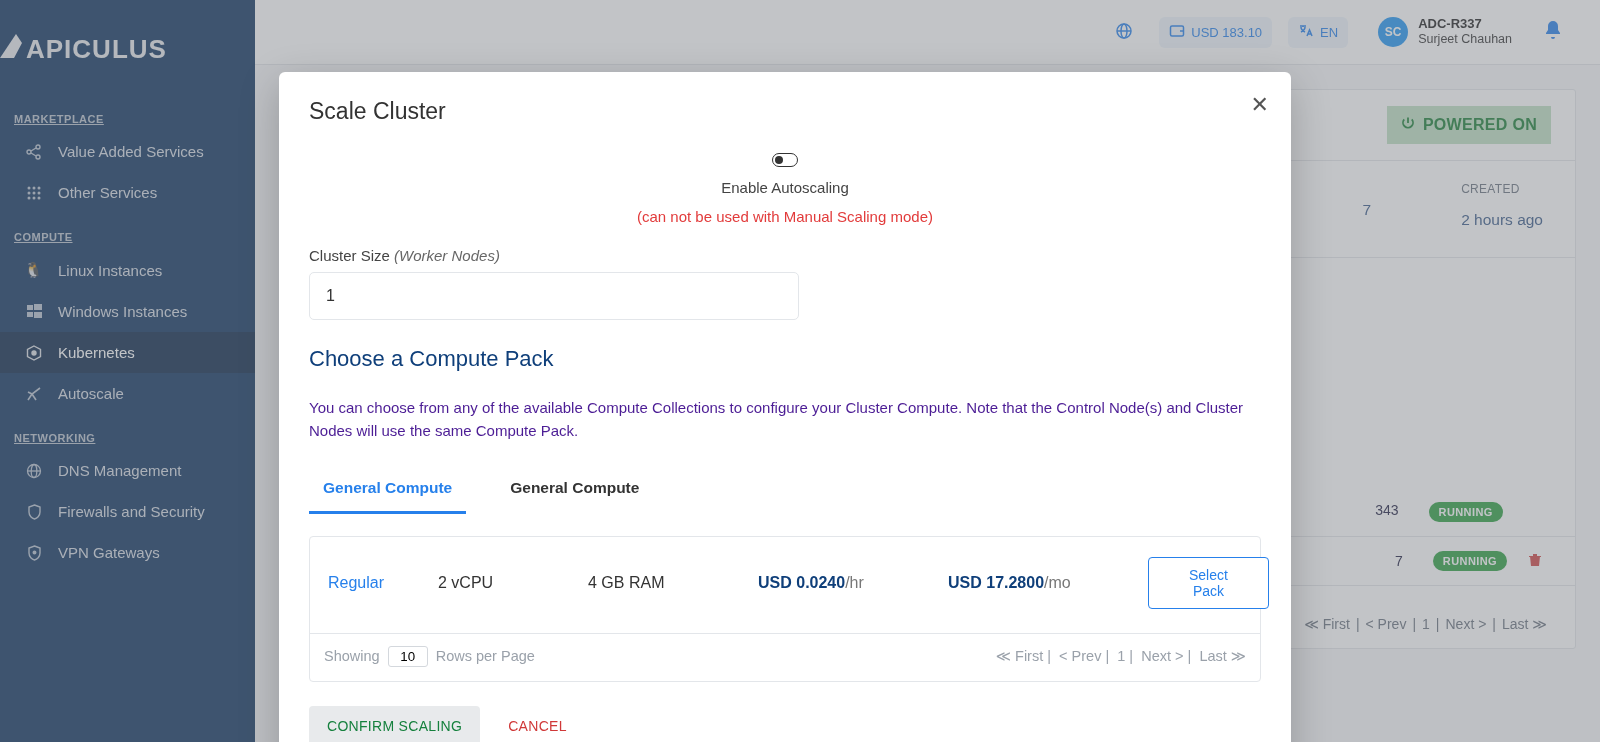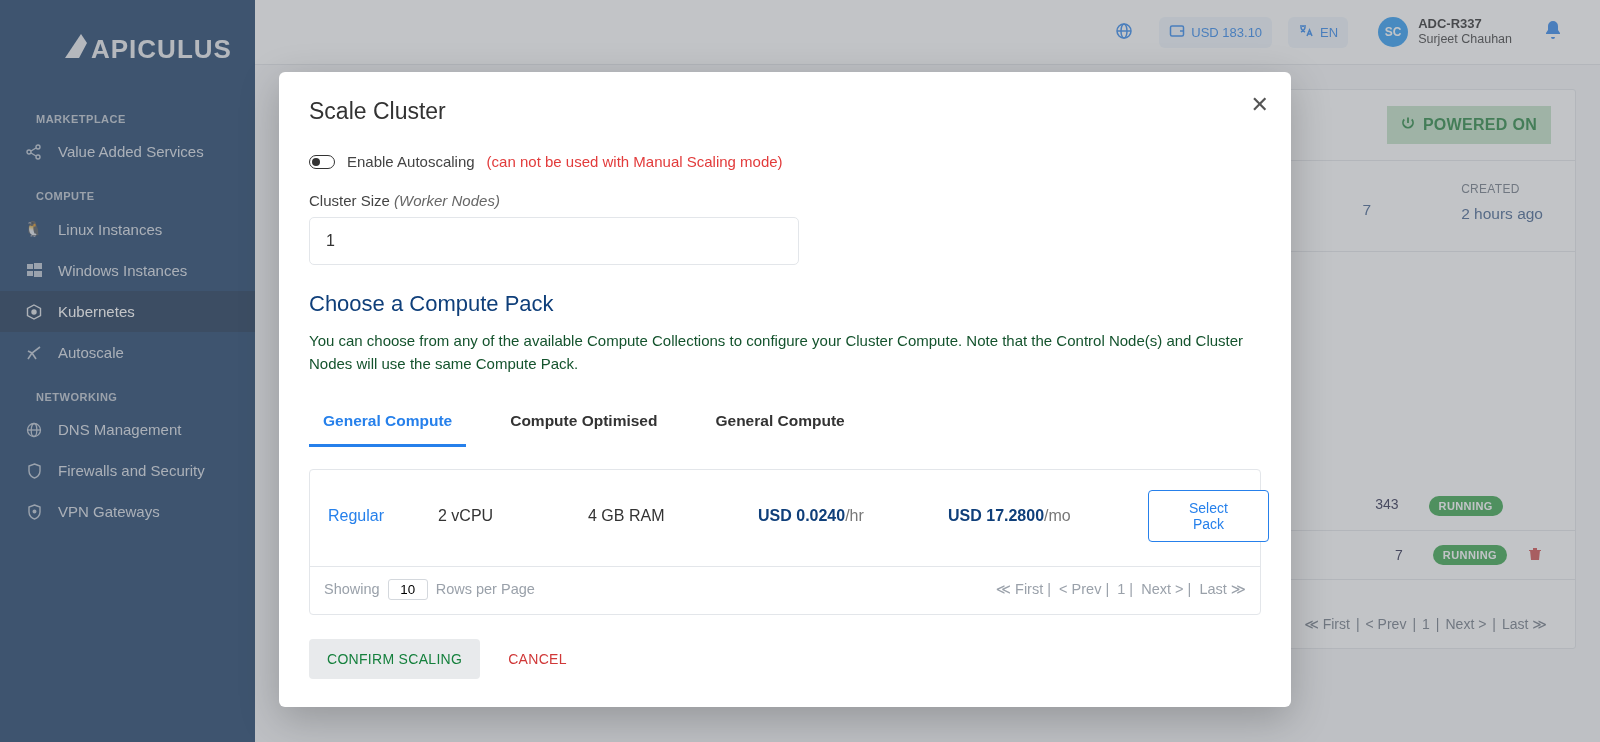--- a/index.html
+++ b/index.html
@@ -16,24 +16,24 @@
     --border: #e3e6ea;
     --page-bg: #f7f8fa;
     --header-h: 65px;
   }
   * { box-sizing: border-box; }
   html, body { margin:0; padding:0; height:100%; font-family: "Segoe UI", Arial, sans-serif; color:var(--text); background:var(--page-bg); }
   body { width:1600px; height:742px; overflow:hidden; position:relative; }
 
   
   .sidebar { position:absolute; left:0; top:0; bottom:0; width:var(--sidebar-w); background:var(--sidebar-bg); color:#fff; padding:0 0 20px 0; overflow:hidden;}
-  .logo-row { height:95px; display:flex; align-items:center; justify-content:flex-end; }
+  .logo-row { height:95px; display:flex; align-items:center; justify-content:flex-start; }
   .logo-row svg { fill:#e6e9ee; }
   .nav-section {}
-  .nav-section h6 { margin:18px 0 6px 36px; font-size:11px; letter-spacing:.5px; color:#b8c1cc; font-weight:600;}
+  .nav-section h6 { margin:18px 0 6px 14px; font-size:11px; letter-spacing:.5px; color:#b8c1cc; font-weight:600;text-decoration:underline;}
   .nav-item { display:flex; align-items:center; gap:14px; padding:12px 24px; color:#d5dbe3; font-size:15px; cursor:pointer; }
   .nav-item.first { font-weight:700; font-size:15px; color:#fff; margin-top:6px;}
   .nav-item.active { background:#0b274a; color:#fff; }
   .nav-item .ico { width:20px; display:flex; align-items:center; justify-content:center; font-size:15px; opacity:.85;}
   .nav-item span.lbl { flex:1; }
 
   
   .page { position:absolute; left:var(--sidebar-w); right:0; top:0; bottom:0; }
   .topbar { height:var(--header-h); display:flex; align-items:center; justify-content:flex-end; gap:16px; padding:0 36px; background:#fff; border-bottom:1px solid var(--border);}
   .chip { display:flex; align-items:center; gap:6px; padding:6px 10px; border-radius:6px; font-size:13px; color:var(--accent); cursor:pointer;text-align:right;}
@@ -44,21 +44,21 @@
   .user-col .names { line-height:1.15; font-size:12.5px; }
   .user-col .names b { font-size:13px; color:#222; }
   .bell { color:var(--accent); font-size:20px; cursor:pointer;}
 
   .content-body { position:absolute; top:var(--header-h); left:0; right:0; bottom:0; padding:24px 24px; }
   .panel { background:#fff; border:1px solid var(--border); border-radius:3px; padding:0; min-height:560px; position:relative;}
   .panel-top { display:flex; justify-content:flex-end; align-items:center; padding:16px 24px; border-bottom:1px solid var(--border);}
   .power-btn { background:#bfe0c4; color:#1a7f35; border-radius:0; padding:10px 14px; font-weight:600; letter-spacing:.3px; cursor:pointer; display:flex; align-items:center; gap:8px;}
   .panel-meta { display:flex; justify-content:flex-end; gap:90px; padding:18px 32px 28px 32px; border-bottom:1px solid var(--border);}
   .panel-meta .pair small { color:var(--muted); font-size:12px; letter-spacing:.3px;}
-  .panel-meta .pair div { color:#3b5c8a; margin-top:8px; font-size:15.5px; }
+  .panel-meta .pair div { color:#3b5c8a; margin-top:14px; font-size:15.5px; }
 
   .nodes-row { display:flex; justify-content:space-between; align-items:center; padding:14px 32px; border-bottom:1px solid var(--border);}
   .nodes-row .badge { background:#2ea043; color:#fff; font-size:11px; font-weight:700; letter-spacing:.4px; padding:4px 10px; border-radius:10px;}
   .nodes-row .id { color:#224; font-size:14px; width:80px; text-align:right; margin-right:30px;}
   .nodes-row .trash { color:#d04545; margin-left:20px;}
 
   .pager-bar { position:absolute; bottom:8px; left:0; right:0; padding:6px 28px; display:flex; align-items:center; justify-content:space-between; color:var(--muted); font-size:14px;}
   .pager-bar input { width:42px; text-align:center; border:1px solid #cfd3d8; border-radius:3px; padding:2px 0; margin:0 4px;}
   .pager-bar .plinks { display:flex; gap:6px; align-items:center;}
   .pager-bar .plinks span { color:var(--muted);}
@@ -73,31 +73,31 @@
     top:72px;
     left:279px;
     width:1012px;
     background:#fff;
     border-radius:6px;
     box-shadow:0 12px 40px rgba(0,0,0,.22);
     padding:26px 30px 28px;
   }
   .modal h2 { margin:0; font-weight:500; font-size:23px; color:#333;}
   .modal .close { position:absolute; right:22px; top:22px; font-size:22px; color:#555; cursor:pointer; line-height:1;}
-  .row-autoscale { display:flex; align-items:center; gap:12px; margin-top:28px; color:#444; font-size:15px;}
+  .row-autoscale { display:flex; align-items:center; gap:12px; margin-top:28px; color:#444; font-size:15px;flex-direction:column;}
   .row-autoscale .warn { color:#e23b3b;}
   .toggle { width:26px; height:14px; border:1.5px solid #333; border-radius:9px; display:inline-flex; align-items:center; padding:0 2px; cursor:pointer;}
   .toggle .knob { width:8px; height:8px; border-radius:50%; background:#333; }
 
   .field-label { margin-top:22px; font-size:15px; color:#444;}
   .field-label i { color:#666; font-style:italic;}
   .text-input { margin-top:8px; border:1px solid var(--border); border-radius:5px; width:490px; padding:14px 16px; font-size:16px; color:#333;}
 
   .section-title { margin-top:26px; color:#0f3f7a; font-size:22px; font-weight:500; }
-  .section-desc { margin-top:12px; color:#14532d; font-size:15px; line-height:1.55; max-width:960px;}
+  .section-desc { margin-top:24px; color:#4c1d95; font-size:15px; line-height:1.55; max-width:960px;}
 
   .tabs { display:flex; gap:30px; margin-top:26px; font-size:15.5px; font-weight:600; }
   .tab { padding:10px 14px 14px; cursor:pointer; color:#333; border-bottom:3px solid transparent;}
   .tab.active { color:var(--accent); border-color:var(--accent);}
 
   .pack-card { border:1px solid var(--border); border-radius:4px; margin-top:22px; }
   .pack-row { display:grid; grid-template-columns: 110px 150px 170px 190px 200px 1fr; align-items:center; padding:20px 18px 24px; }
   .pack-row .name { color:var(--accent); font-weight:500;}
   .pack-row .price b { color:#0f3f7a; font-weight:600;}
   .pack-row .price span.unit { color:#777; font-weight:400;}
@@ -130,20 +130,36 @@
     <div class="nav-item">
       <span class="ico">
         <svg width="16" height="16" viewBox="0 0 16 16" fill="none" stroke="currentColor" stroke-width="1.4">
             <circle cx="3" cy="8" r="2"></circle>
             <circle cx="12" cy="3" r="2"></circle>
             <circle cx="12" cy="13" r="2"></circle>
             <path d="M5 7 L10 4 M5 9 L10 12"></path>
           </svg>
       </span>
       <span class="lbl">Value Added Services</span>
+    </div>
+    <div class="nav-item">
+      <span class="ico">
+        <svg width="14" height="14" viewBox="0 0 14 14" fill="currentColor">
+            <circle cx="2" cy="2" r="1.5"></circle>
+            <circle cx="7" cy="2" r="1.5"></circle>
+            <circle cx="12" cy="2" r="1.5"></circle>
+            <circle cx="2" cy="7" r="1.5"></circle>
+            <circle cx="7" cy="7" r="1.5"></circle>
+            <circle cx="12" cy="7" r="1.5"></circle>
+            <circle cx="2" cy="12" r="1.5"></circle>
+            <circle cx="7" cy="12" r="1.5"></circle>
+            <circle cx="12" cy="12" r="1.5"></circle>
+          </svg>
+      </span>
+      <span class="lbl">Other Services</span>
     </div>
   </div>
 
   <div class="nav-section">
     <h6>COMPUTE</h6>
     <div class="nav-item">
       <span class="ico">🐧</span>
       <span class="lbl">Linux Instances</span>
     </div>
     <div class="nav-item">
@@ -340,21 +356,20 @@
     <span>Cluster Size</span>
     <i>(Worker Nodes)</i>
   </div>
   <input class="text-input" value="1" style="">
 
   <div class="section-title">Choose a Compute Pack</div>
   <div class="section-desc">You can choose from any of the available Compute Collections to configure your Cluster Compute. Note that the Control Node(s) and Cluster Nodes will use the same Compute Pack.</div>
 
   <div class="tabs">
     <div class="tab active">General Compute</div>
-    <div class="tab">Compute Optimised</div>
     <div class="tab">General Compute</div>
   </div>
 
   <div class="pack-card">
     <div class="pack-row">
       <div class="name">Regular</div>
       <div>2 vCPU</div>
       <div>4 GB RAM</div>
       <div class="price">
         <b>USD 0.0240</b><span class="unit">/hr</span>

